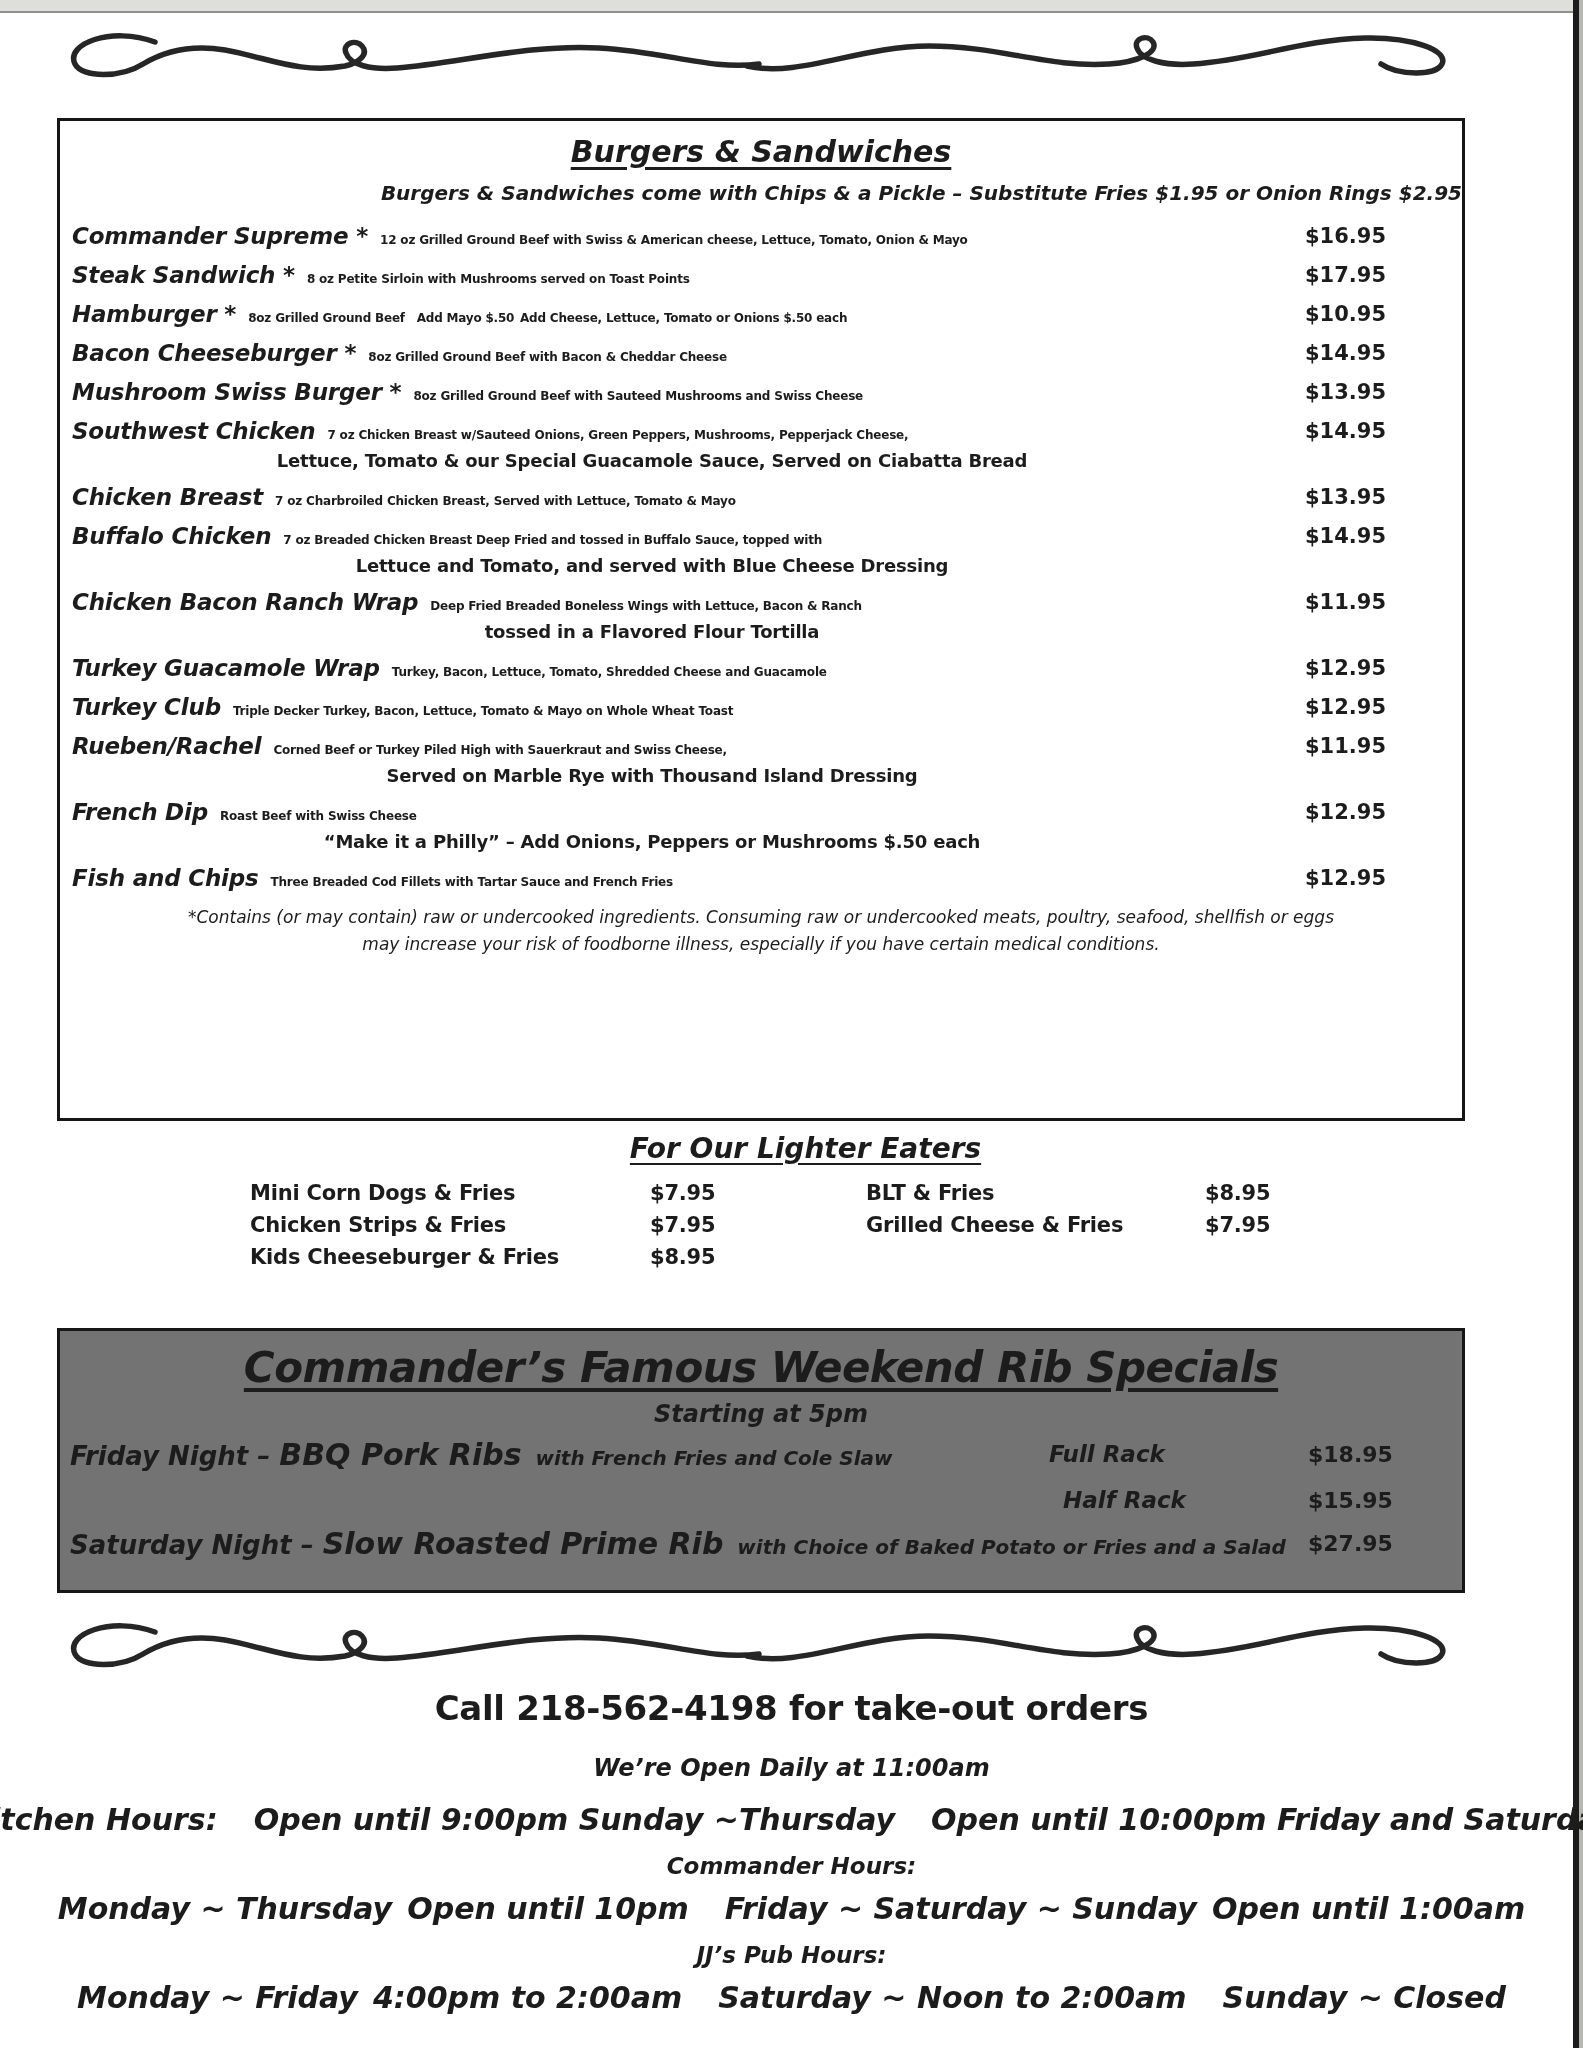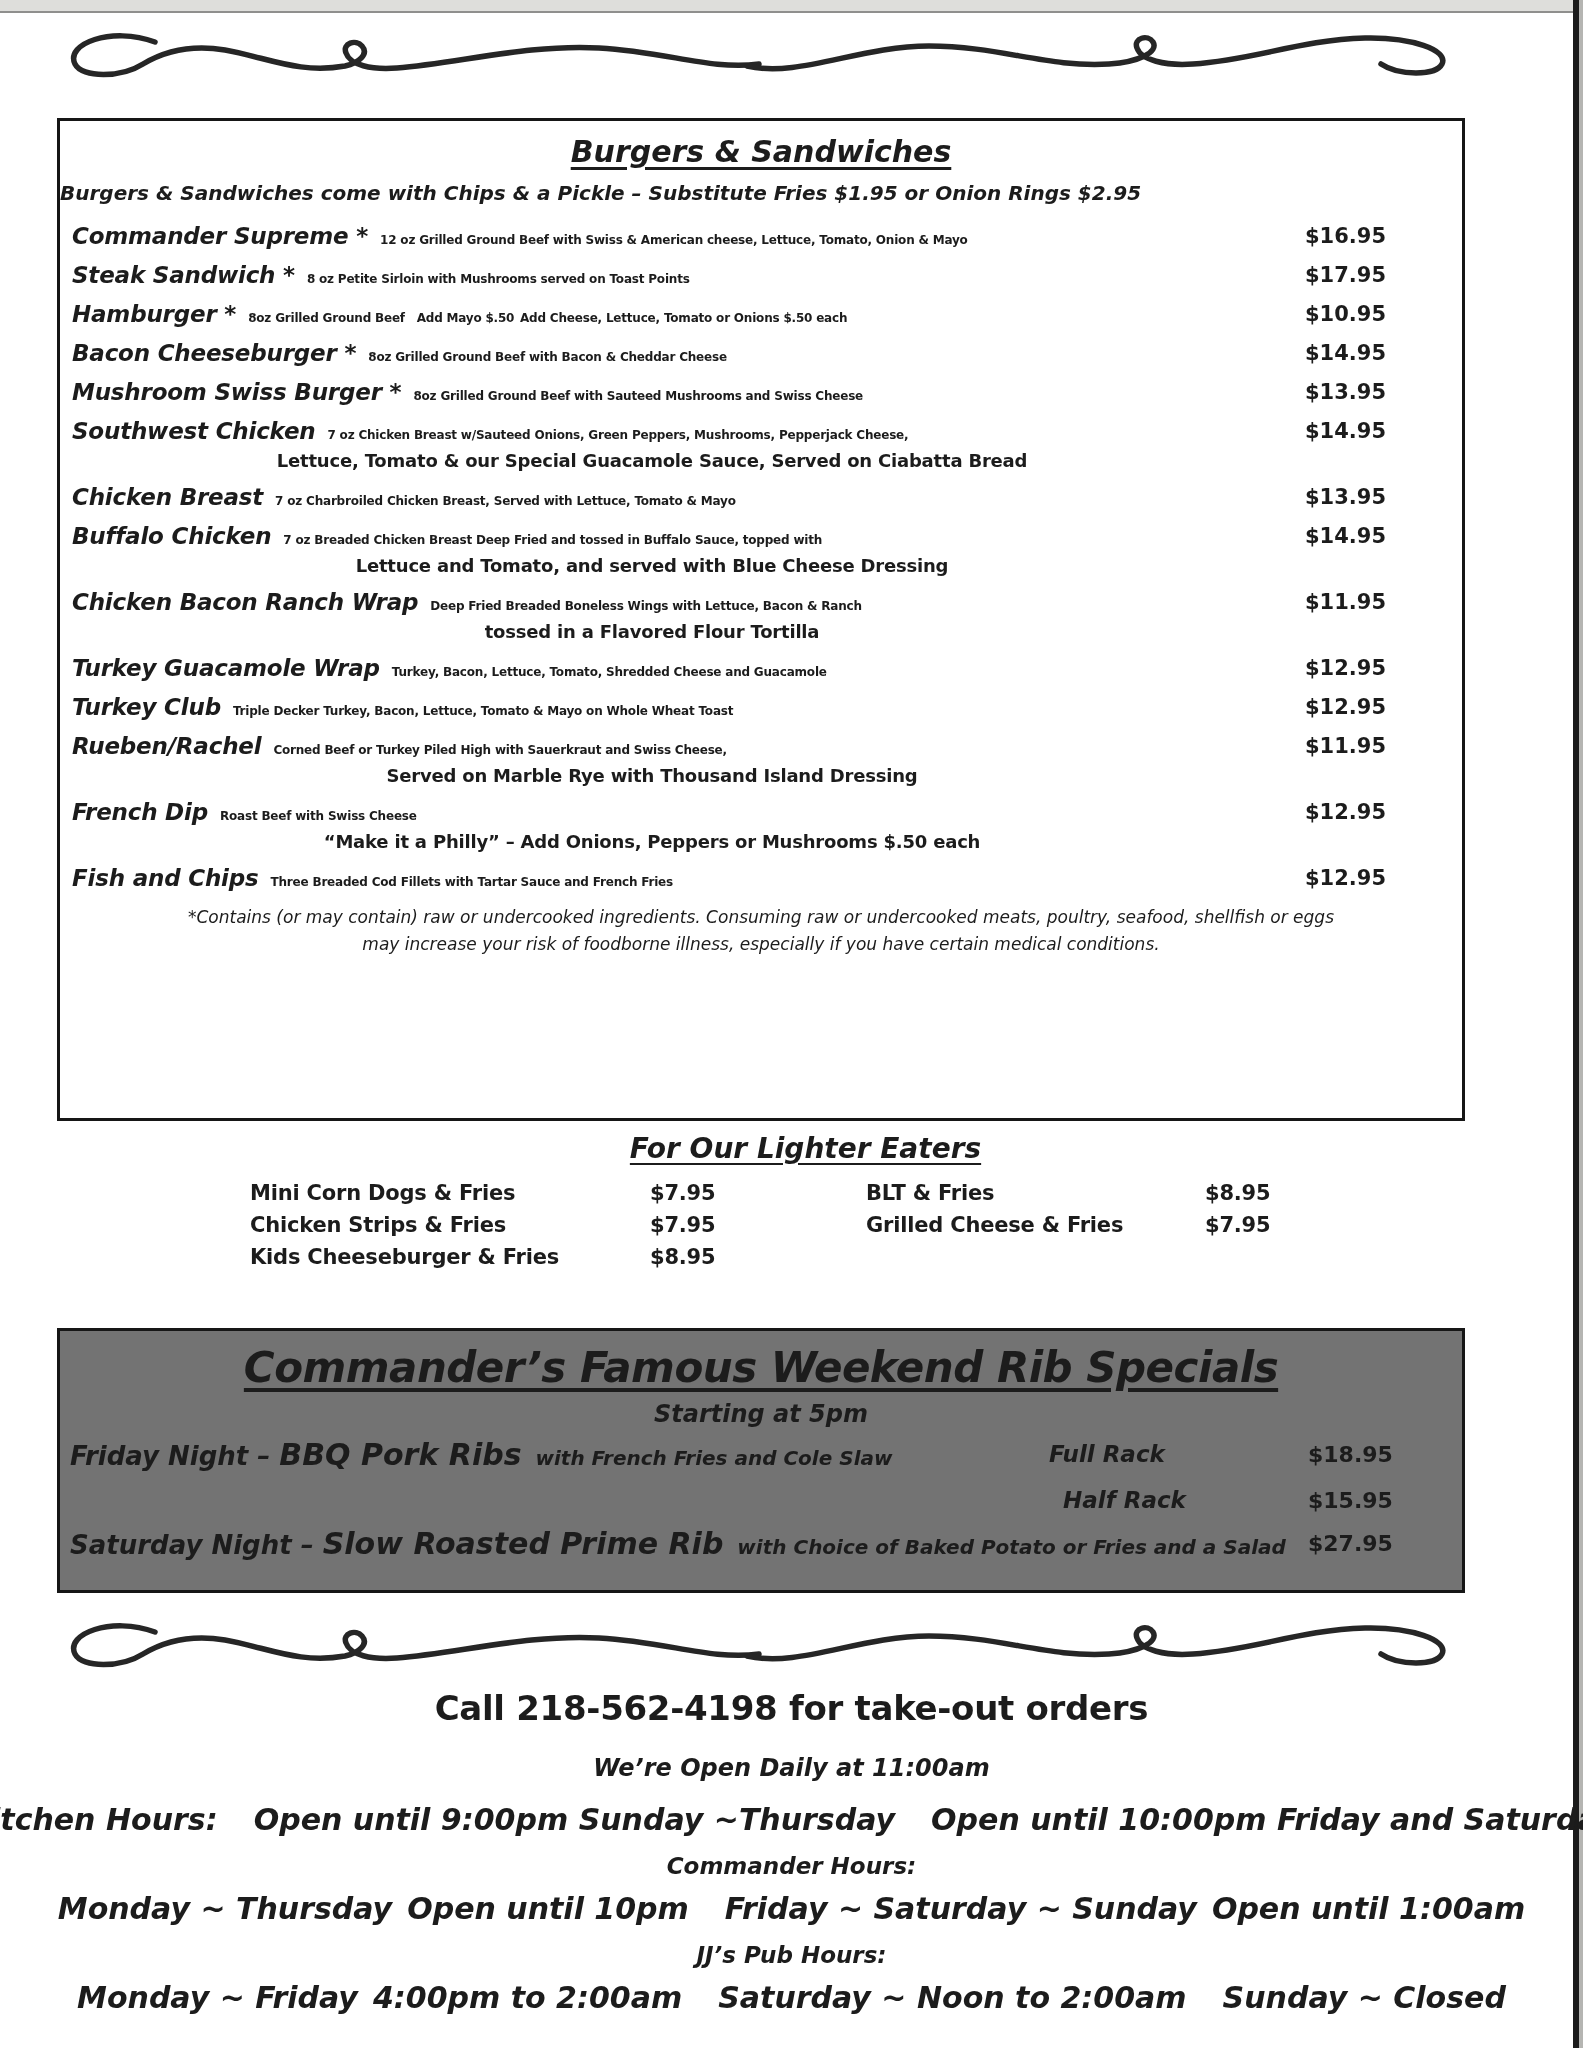--- a/index.html
+++ b/index.html
@@ -13,21 +13,21 @@
   .scan-right{position:absolute;top:0;right:4px;width:6px;height:2048px;background:#1b1b1b;}
   .scan-right-shade{position:absolute;top:0;right:0;width:4px;height:2048px;background:#b5b5b2;}
 
   .flourish{position:absolute;left:55px;width:1408px;height:64px;}
   .flourish-top{top:22px;}
   .flourish-bottom{top:1612px;}
 
   
   .menu-box{position:absolute;left:57px;top:118px;width:1402px;height:997px;border:3px solid #161616;background:#fff;}
   .mb-title{margin-top:13px;text-align:center;font-size:30px;font-weight:bold;font-style:italic;text-decoration:underline;text-underline-offset:5px;}
-  .mb-sub{margin-top:12px;text-align:left;font-size:20px;font-weight:bold;font-style:italic;}
+  .mb-sub{margin-top:12px;text-align:right;font-size:20px;font-weight:bold;font-style:italic;}
   .items{margin-top:18px;padding-left:12px;}
   .item{position:relative;margin-bottom:13px;}
   .item-name{font-size:23px;font-weight:bold;font-style:italic;letter-spacing:-0.2px;}
   .item-desc{font-size:12px;font-weight:bold;margin-left:12px;letter-spacing:-0.2px;margin-top:28px;}
   .item-price{position:absolute;top:1px;left:1233px;font-size:21px;font-weight:bold;}
   .item-desc2{width:1160px;text-align:center;font-size:18px;font-weight:bold;margin-top:6px;letter-spacing:-0.2px;}
   .item-desc2:empty{display:none;}
   .footnote{margin-top:10px;text-align:center;font-style:italic;font-size:17px;line-height:27px;}
 
   

